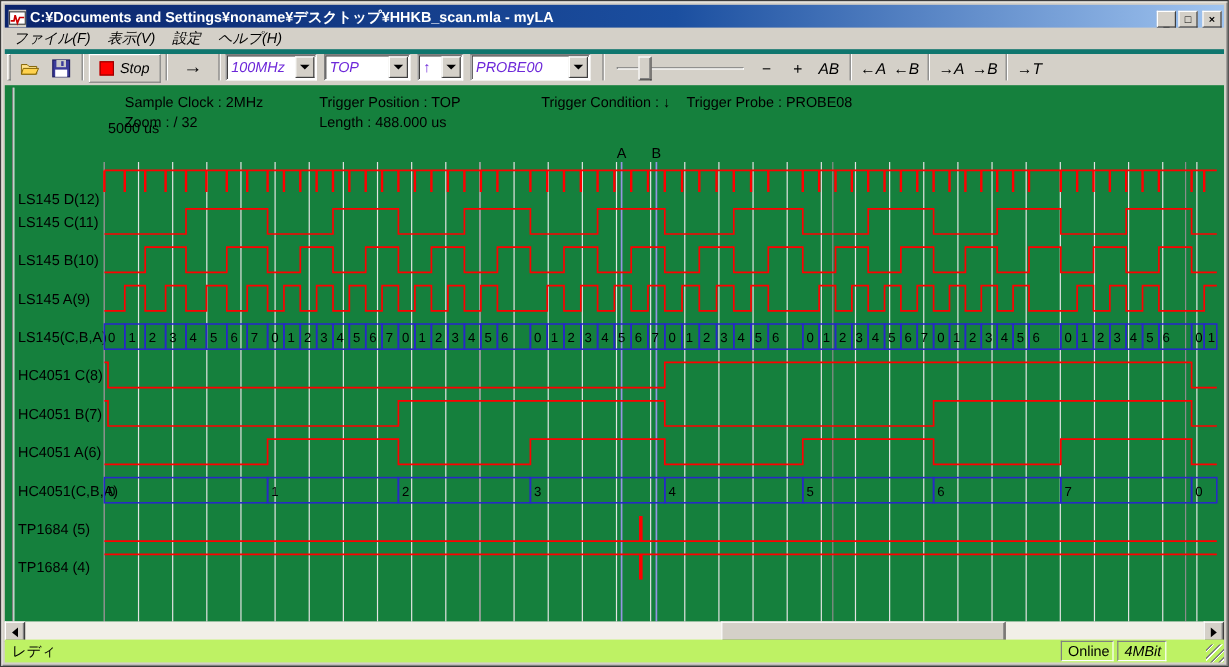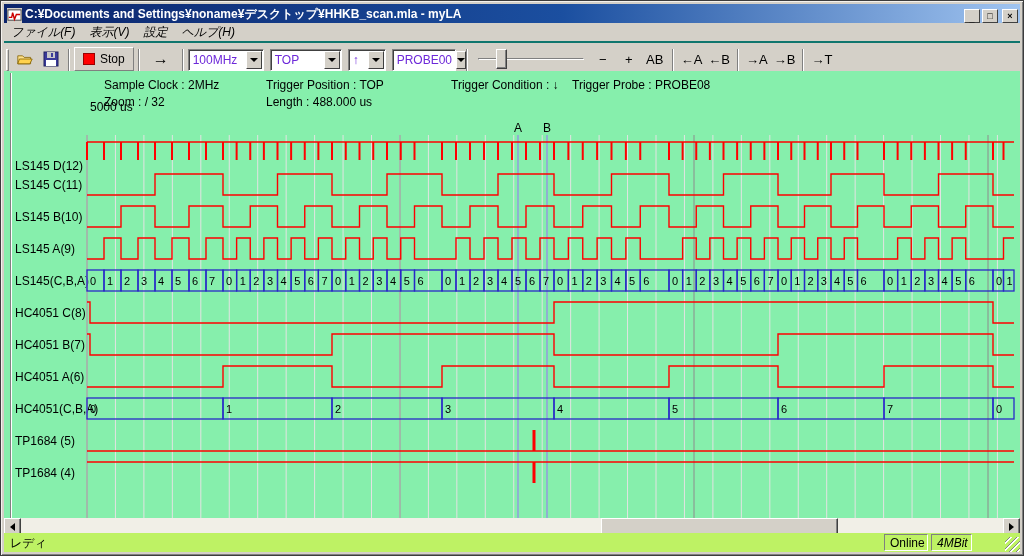--- a/index.html
+++ b/index.html
@@ -13,41 +13,41 @@
   .app-icon{width:15px;height:15px;margin:0 3px 0 1px;flex:0 0 auto;}
   .title-text{color:#fff;font-size:12px;font-weight:bold;white-space:nowrap;overflow:hidden;flex:1;}
   .tb-btns{display:flex;gap:2px;margin-left:4px;}
   .tbtn{width:16px;height:14px;background:#d4d0c8;border:1px solid;border-color:#fff #404040 #404040 #fff;
         font-size:9px;font-weight:bold;color:#000;display:flex;align-items:center;justify-content:center;line-height:1;}
   .tbtn.min span{position:relative;top:3px;}
   
   .menubar{position:absolute;left:3px;top:22px;right:3px;height:18px;display:flex;align-items:center;font-size:12px;color:#000;font-style:italic;}
   .menu-item{padding:1px 7px;}
   
-  .toolbar{position:absolute;left:3px;top:40px;right:3px;height:30px;border-top:2px solid #0f766e;
-           display:flex;align-items:flex-end;}
+  .toolbar{position:absolute;left:3px;top:40px;right:3px;height:30px;border-top:4px solid #0f766e;
+           display:flex;align-items:flex-start;font-style:italic;}
   .tool-grip{width:3px;height:22px;margin:0 3px 0 2px;border:1px solid;border-color:#fff #808080 #808080 #fff;}
   .tool-sep{width:2px;height:22px;margin:0 4px;border-left:1px solid #808080;border-right:1px solid #fff;}
   .toolbtn{height:24px;display:flex;align-items:center;justify-content:center;padding:0 5px;color:#000;font-size:12px;}
   .toolbtn.icon{width:26px;}
   .stop-btn{border:1px solid;border-color:#fff #808080 #808080 #fff;height:24px;display:flex;align-items:center;padding:0 8px;gap:5px;font-size:12px;color:#000;}
   .stop-square{width:12px;height:12px;background:#ff0000;border:1px solid #900;}
   .run-btn{font-size:16px;width:34px;height:24px;display:flex;align-items:center;justify-content:center;color:#000;}
   .combo{height:22px;background:#fff;border:1px solid;border-color:#808080 #fff #fff #808080;
          box-shadow:inset 1px 1px 0 #404040;display:flex;align-items:center;margin-right:6px;}
   .combo .val{font-size:12px;color:#6d28d9;padding:0 4px;flex:1;white-space:nowrap;}
   .combo .cbtn{width:16px;height:18px;margin-right:1px;background:#d4d0c8;border:1px solid;border-color:#fff #404040 #404040 #fff;
                display:flex;align-items:center;justify-content:center;}
   .tri-down{width:0;height:0;border-left:4px solid transparent;border-right:4px solid transparent;border-top:4px solid #000;}
   .slider{position:relative;width:106px;height:24px;margin:0 6px;}
   .slider .groove{position:absolute;left:0;right:0;top:11px;height:2px;border:1px solid;border-color:#808080 #fff #fff #808080;}
   .slider .handle{position:absolute;left:18px;top:2px;width:11px;height:20px;background:#d4d0c8;border:1px solid;border-color:#fff #404040 #404040 #fff;box-shadow:inset -1px -1px 0 #808080;}
   .zbtn{height:24px;min-width:26px;display:flex;align-items:center;justify-content:center;font-size:13px;color:#000;padding:0 3px;}
   
-  .client{position:absolute;left:3px;top:70px;right:3px;height:447px;background:#86efac;}
+  .client{position:absolute;left:3px;top:70px;right:3px;height:447px;background:#15803d;}
   .vgroove{position:absolute;left:6px;top:2px;bottom:0;width:2px;border-left:1px solid #808080;border-right:1px solid #fff;}
   .info-text{position:absolute;font-size:12px;color:#000;white-space:nowrap;}
   .time-label{position:absolute;font-size:12px;color:#000;}
   .ch-label{position:absolute;left:11px;font-size:12px;color:#000;white-space:nowrap;}
   #wave-svg{position:absolute;left:-3px;top:-70px;width:1024px;height:556px;}
   .bus-label{font-size:11px;fill:#000;font-family:"Liberation Sans","DejaVu Sans",sans-serif;}
   .cursor-label{font-size:12px;fill:#000;font-family:"Liberation Sans","DejaVu Sans",sans-serif;}
   
   .hscroll{position:absolute;left:3px;right:3px;top:517px;height:17px;background:#f1efe7;}
   .sbtn{position:absolute;top:0;width:17px;height:17px;background:#d4d0c8;border:1px solid;border-color:#fff #404040 #404040 #fff;box-shadow:inset -1px -1px 0 #808080;display:flex;align-items:center;justify-content:center;}
@@ -133,21 +133,21 @@
       <span class="cbtn">
           <span class="tri-down"></span>
         </span>
     </div>
     <div class="combo" style="width:38px;">
       <span class="val">↑</span>
       <span class="cbtn">
           <span class="tri-down"></span>
         </span>
     </div>
-    <div class="combo" style="width:64px;">
+    <div class="combo" style="width:100px;">
       <span class="val">PROBE00</span>
       <span class="cbtn">
           <span class="tri-down"></span>
         </span>
     </div>
     <div class="tool-sep"></div>
     <div class="slider">
       <div class="groove"></div>
       <div class="handle"></div>
     </div>

